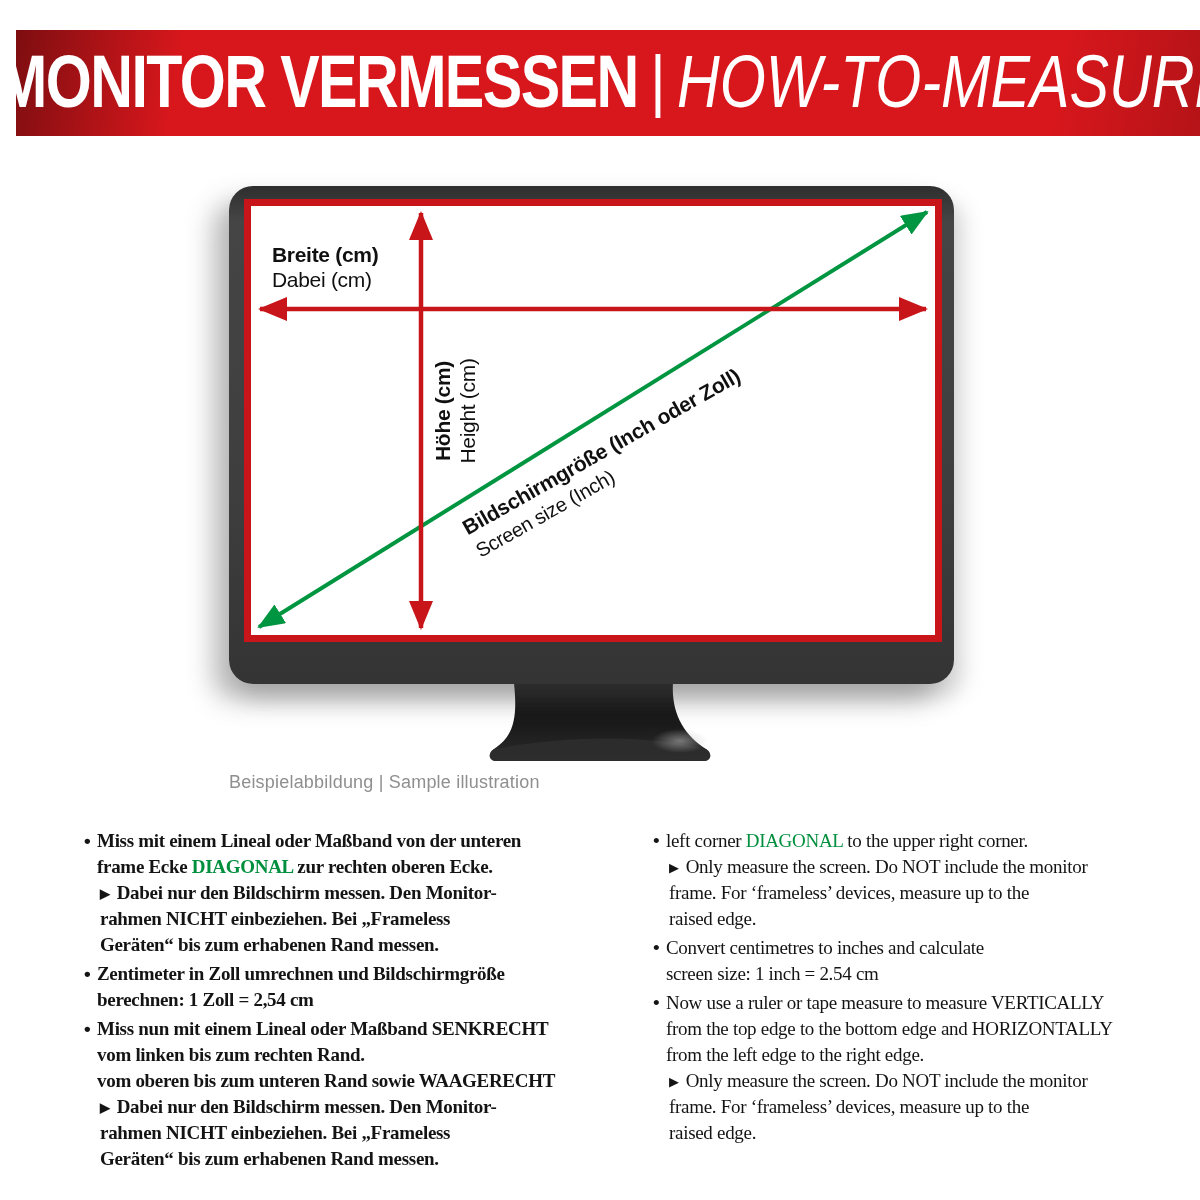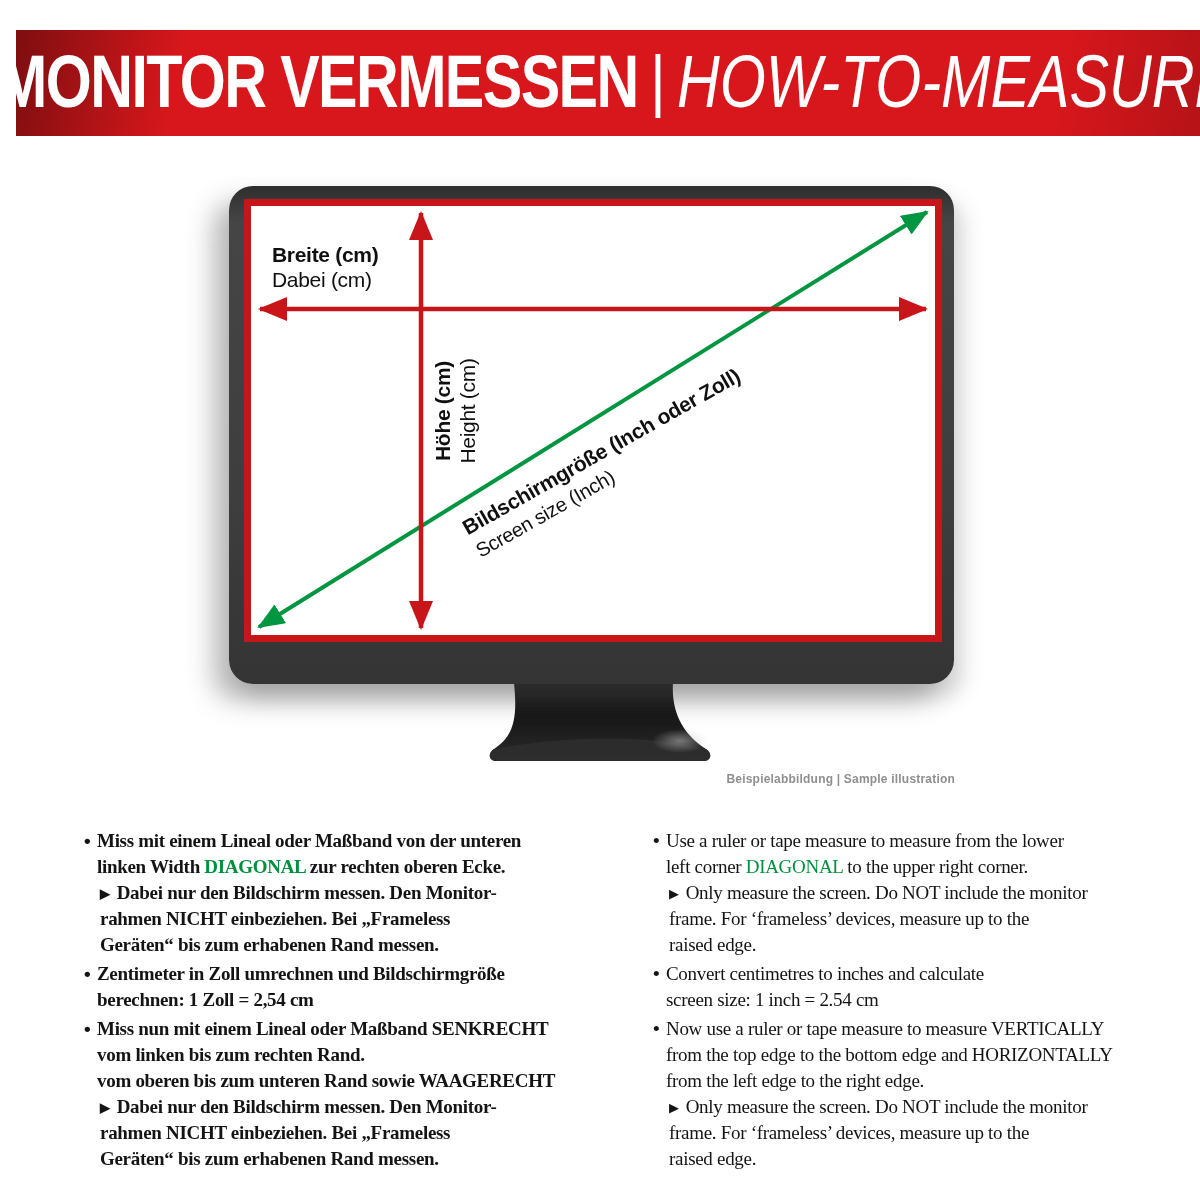--- a/index.html
+++ b/index.html
@@ -39,22 +39,22 @@
   .mk-green{fill:var(--arrow-green,#009540);}
 
   .lbl{position:absolute;z-index:2;color:#101010;}
   .lbl .b{font-weight:700;font-size:21px;line-height:25px;}
   .lbl .r{font-weight:400;font-size:21px;line-height:25px;}
   .lbl-width{left:272px;top:242px;text-align:left;}
   .lbl-height{left:400px;top:386px;width:110px;height:50px;text-align:center;transform:rotate(-90deg);}
   .lbl-diag{left:458px;top:518px;transform:rotate(-29.5deg);transform-origin:0 0;white-space:nowrap;}
   .lbl-diag .b{font-size:21px;line-height:26px;}
   .lbl-diag .r{font-size:20px;line-height:26px;}
-  .caption{position:absolute;left:229px;top:772px;width:726px;text-align:right;z-index:2;
-    color:var(--caption-gray,#8f8f8f);font-size:12px;letter-spacing:.2px;font-weight:bold;}
+  .caption{position:absolute;left:229px;top:772px;width:726px;text-align:left;z-index:2;
+    color:var(--caption-gray,#8f8f8f);font-size:18px;letter-spacing:.2px;}
 
   
   .col{position:absolute;top:828px;font-size:19px;line-height:26px;}
   .col-de{left:84px;width:545px;font-weight:700;}
   .col-en{left:653px;width:530px;font-weight:400;}
   .blk{position:relative;}
   .blk.bullet{display:flex;}
   .blk.bullet:not(:first-child){margin-top:3px;}
   .mk{flex:0 0 13px;width:13px;}
   .blk.note{margin-left:16px;}
@@ -127,21 +127,21 @@
 
     <div class="caption">Beispielabbildung | Sample illustration</div>
   </div>
 
   <section>
     <div class="col col-de" id="col-de">
         <div class="blk bullet">
           <span class="mk">•</span>
           <div class="bl">
             <div class="ln"><span class="">Miss mit einem Lineal oder Maßband von der unteren</span></div>
-            <div class="ln"><span class="">linken Width </span><span class="hl">DIAGONAL</span><span class=""> zur rechten oberen Ecke.</span></div>
+            <div class="ln"><span class="">frame Ecke </span><span class="hl">DIAGONAL</span><span class=""> zur rechten oberen Ecke.</span></div>
           </div>
         </div>
         <div class="blk note">
           <div class="ln"><span class="tri">▶</span><span class="">Dabei nur den Bildschirm messen. Den Monitor-</span></div>
           <div class="ln"><span class="">rahmen NICHT einbeziehen. Bei „Frameless</span></div>
           <div class="ln"><span class="">Geräten“ bis zum erhabenen Rand messen.</span></div>
         </div>
         <div class="blk bullet">
           <span class="mk">•</span>
           <div class="bl">
@@ -160,21 +160,20 @@
         <div class="blk note">
           <div class="ln"><span class="tri">▶</span><span class="">Dabei nur den Bildschirm messen. Den Monitor-</span></div>
           <div class="ln"><span class="">rahmen NICHT einbeziehen. Bei „Frameless</span></div>
           <div class="ln"><span class="">Geräten“ bis zum erhabenen Rand messen.</span></div>
         </div>
       </div>
     <div class="col col-en" id="col-en">
         <div class="blk bullet">
           <span class="mk">•</span>
           <div class="bl">
-            <div class="ln"><span class="">Use a ruler or tape measure to measure from the lower</span></div>
             <div class="ln"><span class="">left corner </span><span class="hl">DIAGONAL</span><span class=""> to the upper right corner.</span></div>
           </div>
         </div>
         <div class="blk note">
           <div class="ln"><span class="tri">▶</span><span class="">Only measure the screen. Do NOT include the monitor</span></div>
           <div class="ln"><span class="">frame. For ‘frameless’ devices, measure up to the</span></div>
           <div class="ln"><span class="">raised edge.</span></div>
         </div>
         <div class="blk bullet">
           <span class="mk">•</span>

